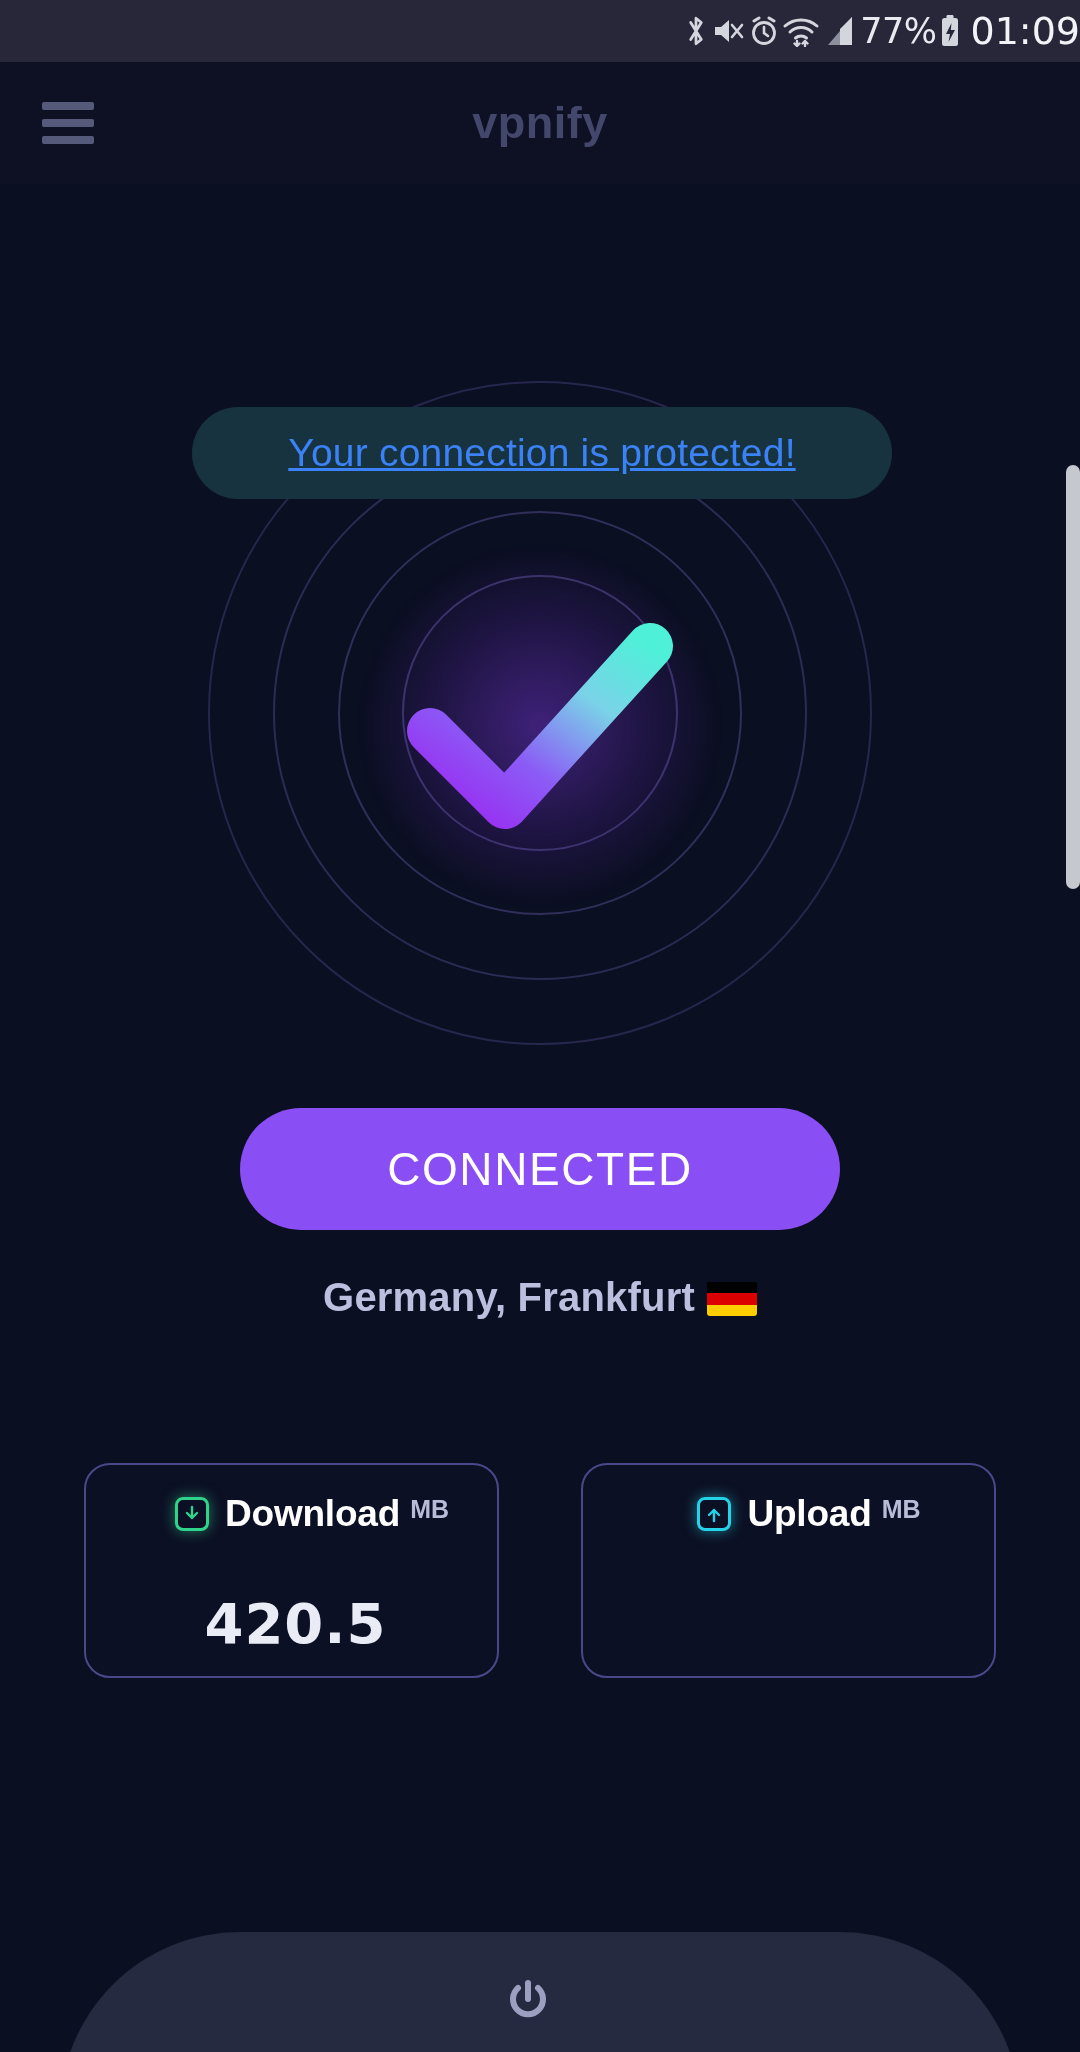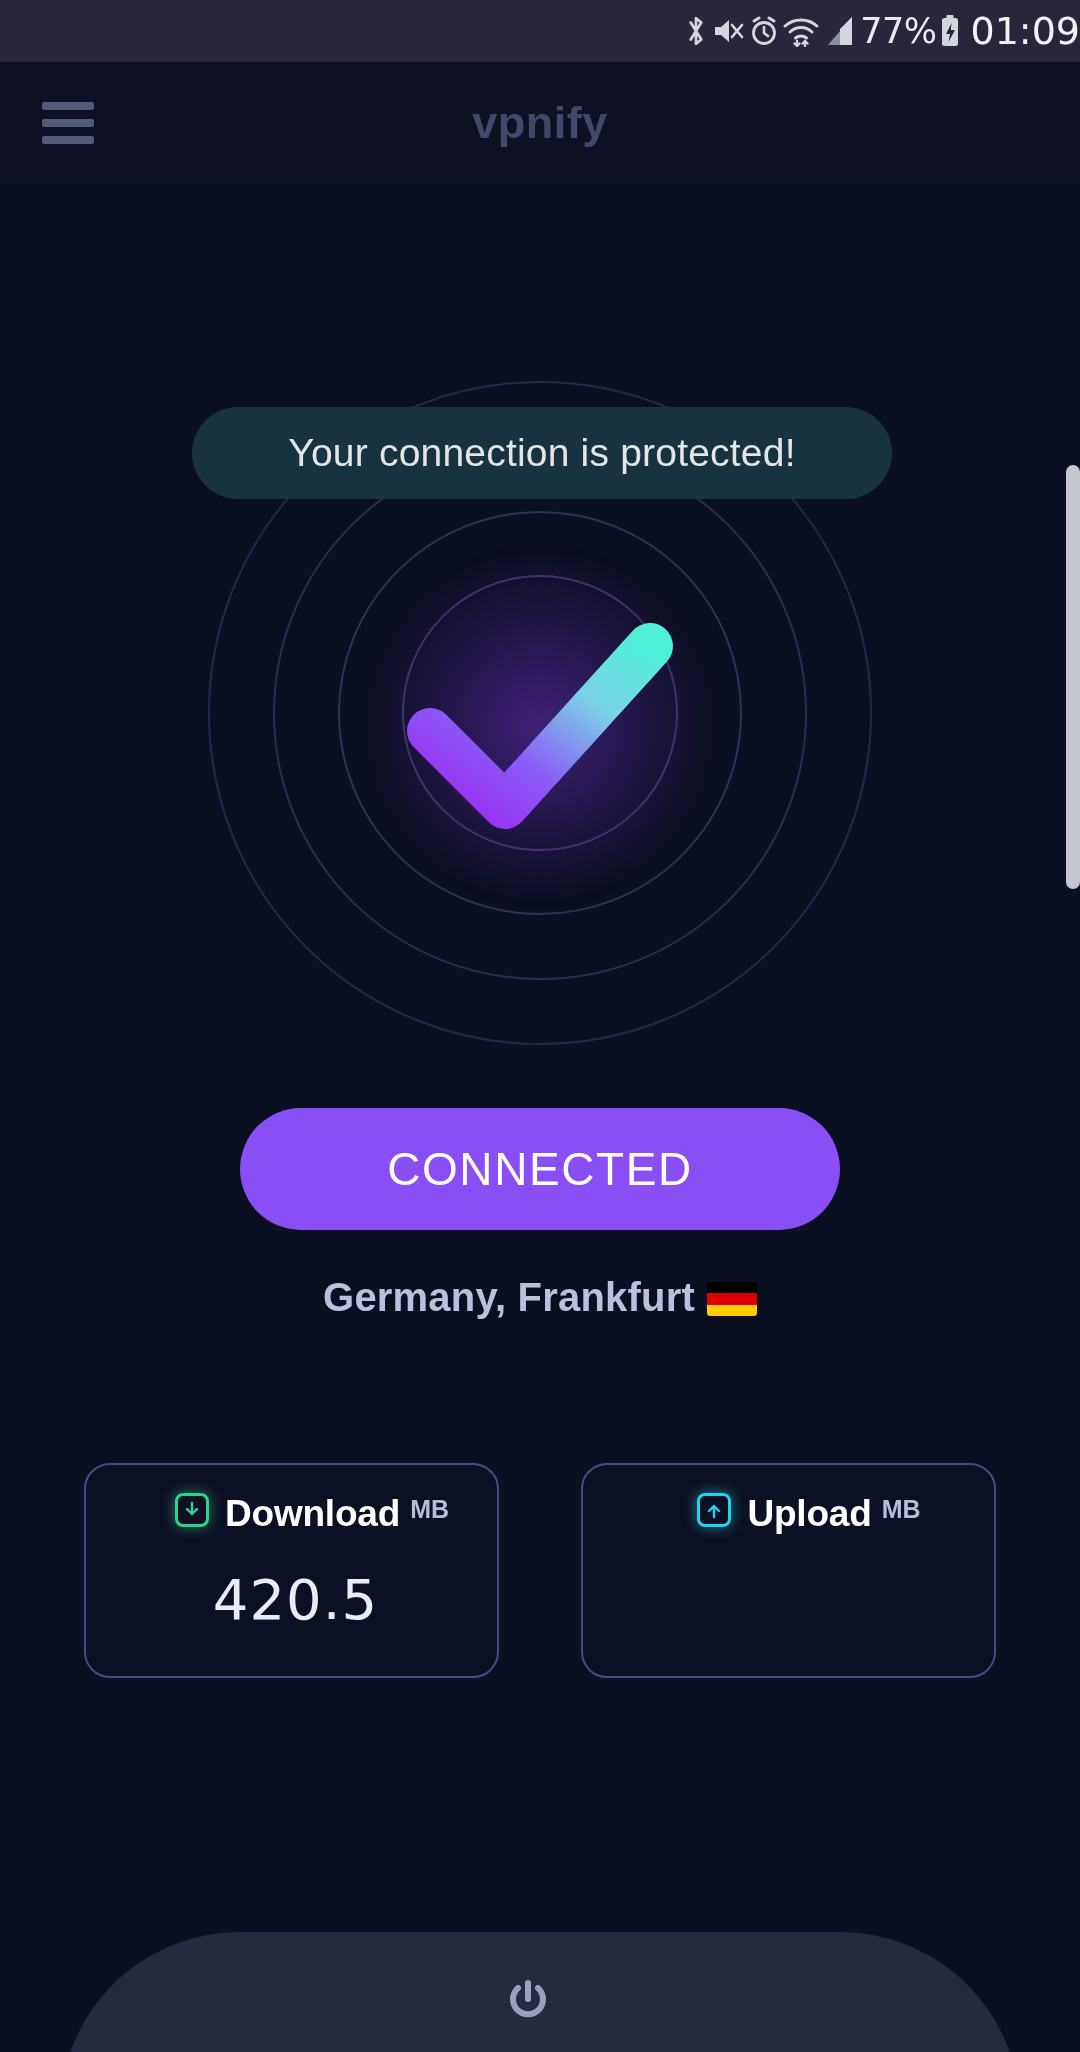--- a/index.html
+++ b/index.html
@@ -101,24 +101,25 @@
     width: 700px;
     height: 92px;
     background: #17333f;
     border-radius: 46px;
     display: flex;
     align-items: center;
     justify-content: center;
     z-index: 6;
   }
   .banner-text {
-    color: #e5e5e5;
+    color: #3b82f6;
     font-size: 39px;
     letter-spacing: 0.2px;
     white-space: nowrap;
+    text-decoration: underline;
   }
 
   
   .radar {
     position: absolute;
     left: 205px;
     top: 378px;
     width: 670px;
     height: 670px;
     z-index: 3;
@@ -217,20 +218,21 @@
     border-radius: 26px;
     box-sizing: border-box;
     position: relative;
     background: rgba(13,17,38,0.5);
   }
   .card-head {
     position: absolute;
     top: 28px;
     left: 0; right: 0;
     display: flex;
+    align-items: center;
     justify-content: center;
     padding-left: 41px;
   }
   .card-icon {
     width: 34px; height: 34px;
     border-radius: 8px;
     display: inline-flex;
     align-items: center;
     justify-content: center;
     margin-right: 16px;
@@ -247,26 +249,26 @@
   .card-unit {
     color: #b9bcd8;
     font-size: 25px;
     font-weight: bold;
     margin-left: 10px;
     align-self: flex-start;
     margin-top: 2px;
   }
   .card-value {
     position: absolute;
-    bottom: 44px;
+    bottom: 20px;
     left: 0; right: 0;
     text-align: center;
     color: #e9ebf5;
     font-size: 56px;
-    font-weight: 400;
+    font-weight: 700;
     letter-spacing: 1px;
     font-family: "DejaVu Sans", sans-serif;
     padding-left: 8px;
   }
 
   
   .bottom-sheet {
     position: absolute;
     left: 60px;
     bottom: -60px;

